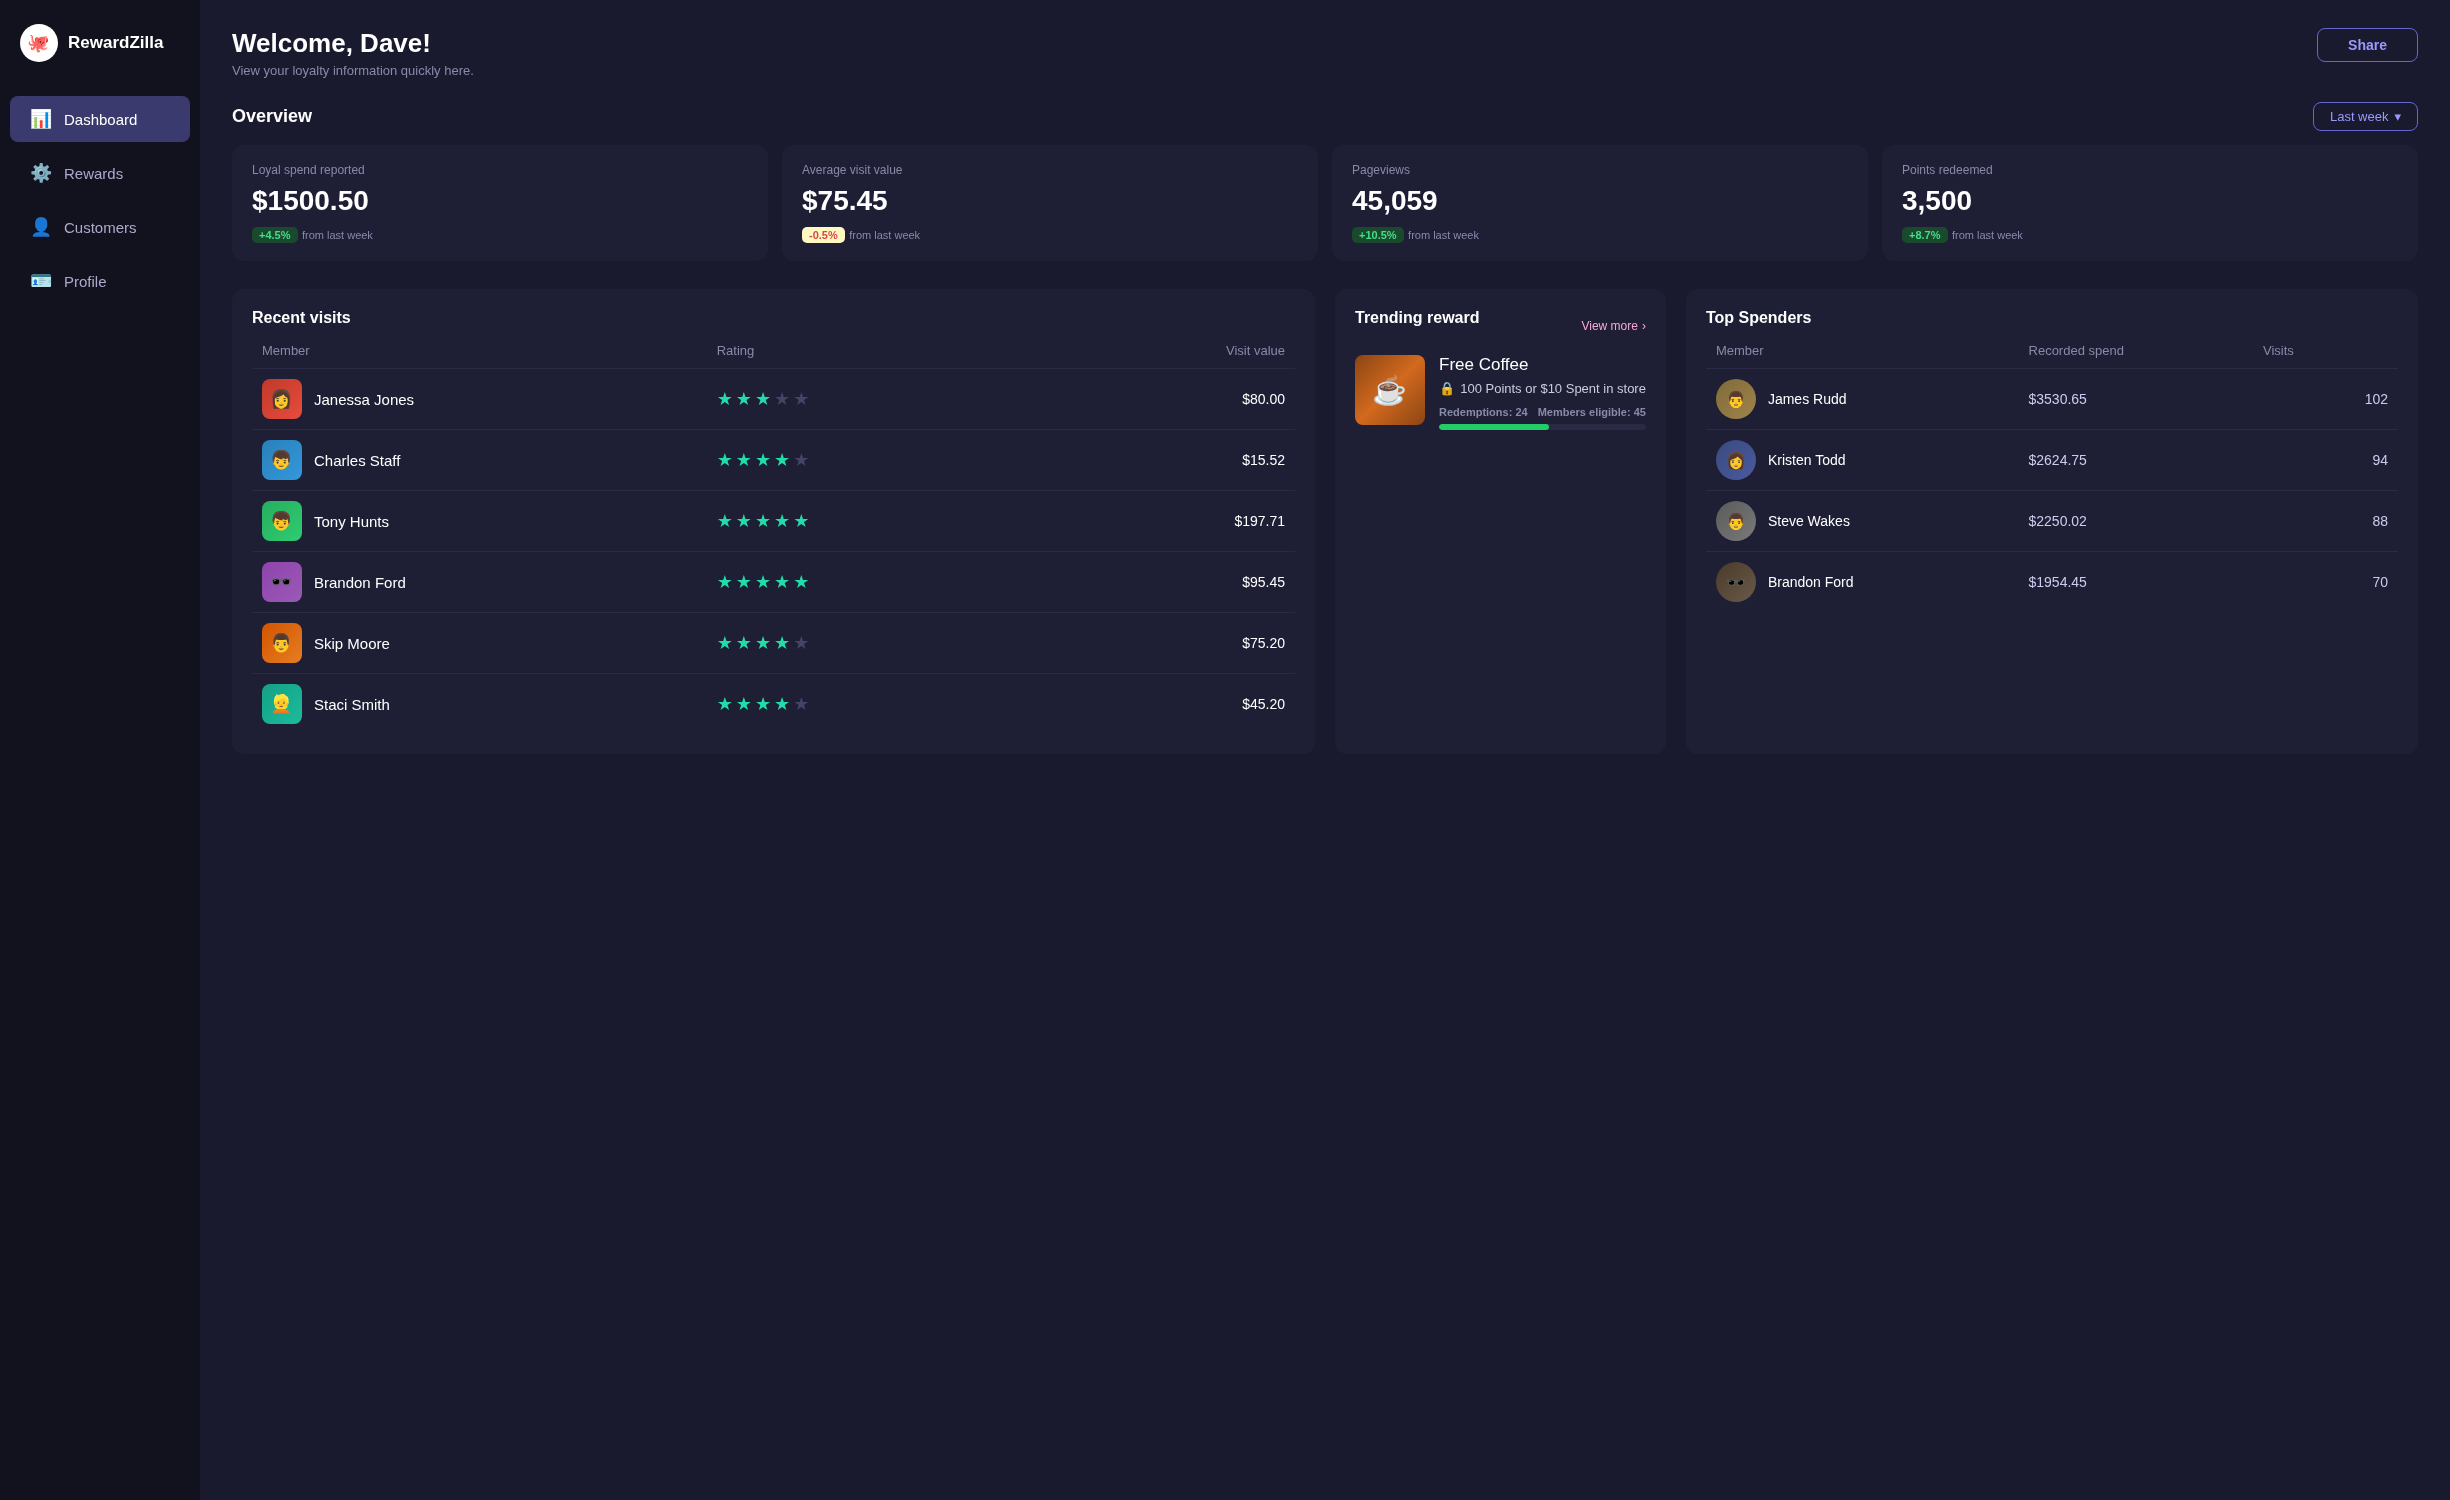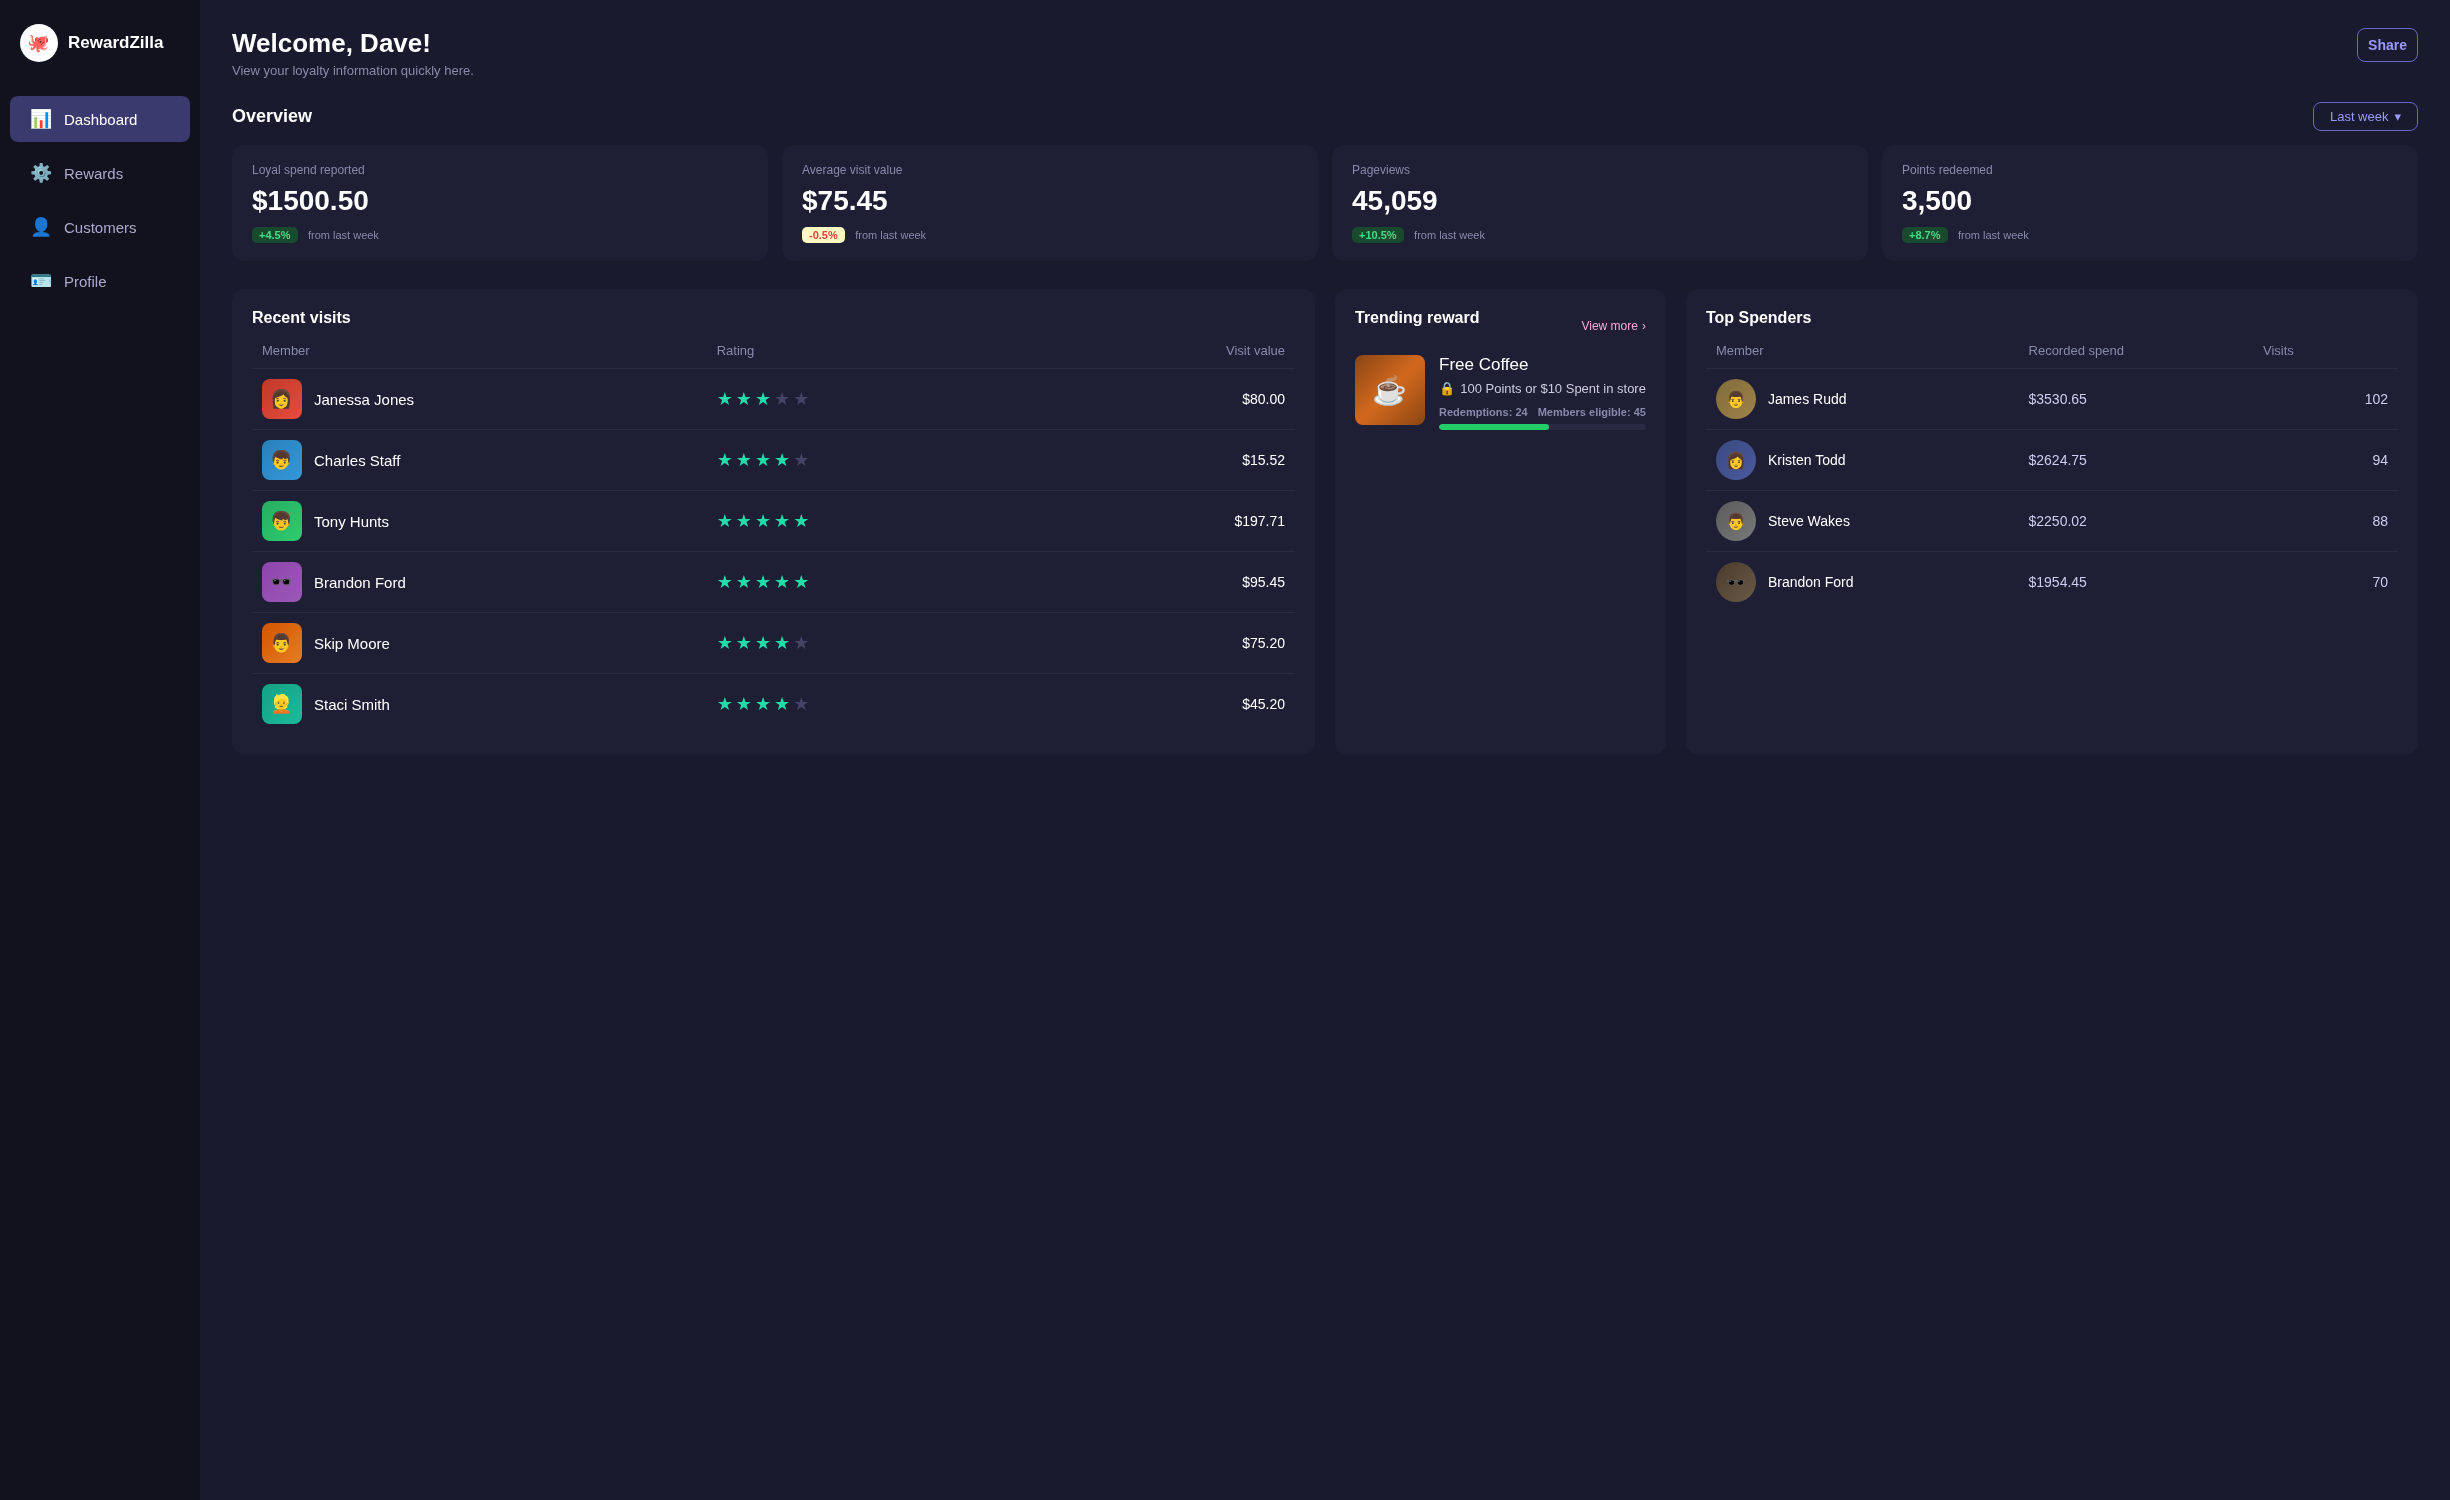--- a/index.html
+++ b/index.html
@@ -86,21 +86,21 @@
     }
     .header-subtitle {
       font-size: 13px;
       color: #888aaa;
       margin-top: 4px;
     }
     .share-btn {
       background: transparent;
       border: 1.5px solid #6666cc;
       color: #9999ff;
-      padding: 8px 10px;
+      padding: 8px 30px;
       border-radius: 8px;
       cursor: pointer;
       font-size: 14px;
       font-weight: 600;
     }
 
     
     .section-header {
       display: flex;
       justify-content: space-between;
@@ -147,21 +147,20 @@
       margin-bottom: 8px;
     }
     .card-badge {
       display: inline-flex;
       align-items: center;
       gap: 4px;
       padding: 2px 7px;
       border-radius: 5px;
       font-size: 11px;
       font-weight: 600;
-      margin-right: 6px;
     }
     .badge-green { background: #1a4a2e; color: #44dd88; }
     .badge-red { background: #fef9c3; color: #dd4444; }
     .card-from { font-size: 11px; color: #888aaa; }
 
     
     .bottom-grid {
       display: grid;
       grid-template-columns: 1fr 1fr;
       gap: 20px;

